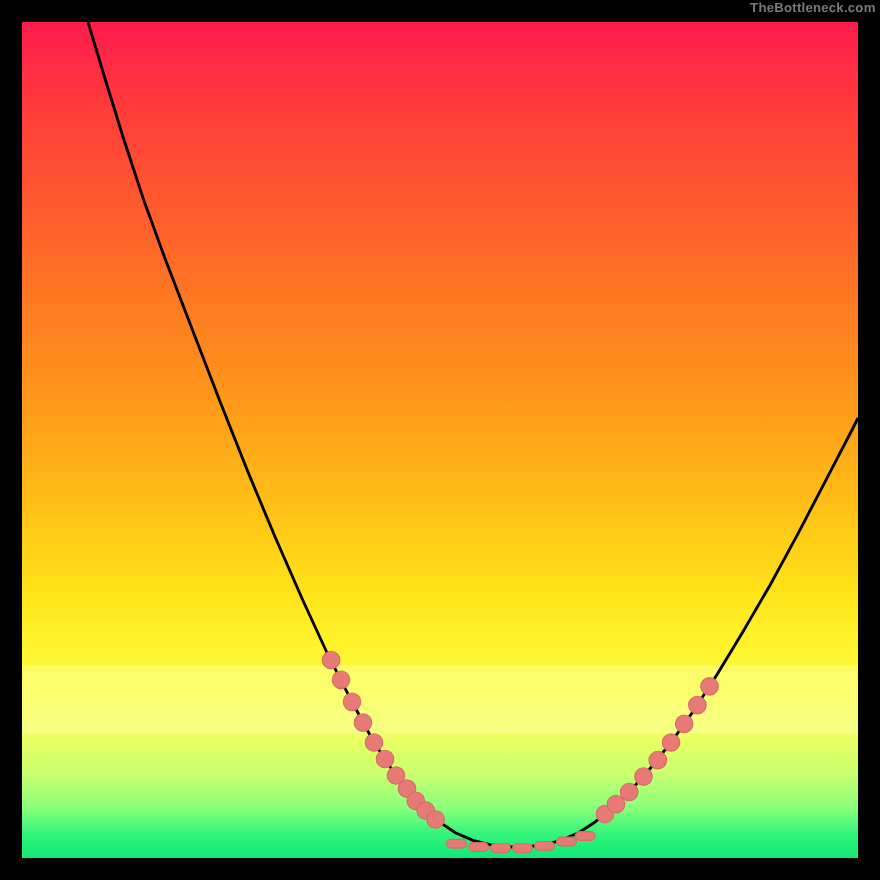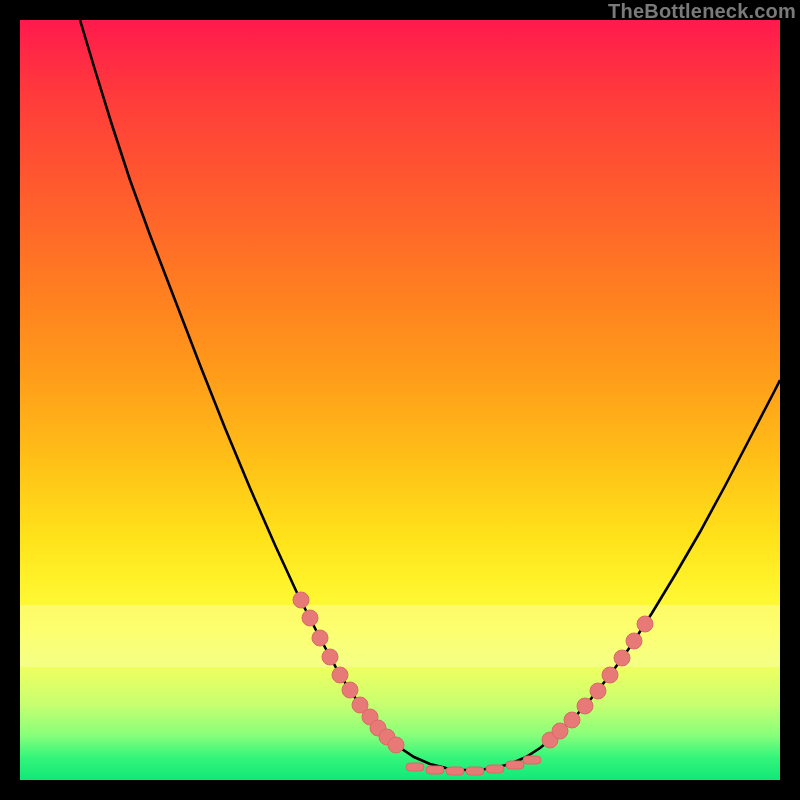--- a/index.html
+++ b/index.html
@@ -69,21 +69,21 @@
   .salmon-pill {
     fill: #e77a76;
     stroke: #d86a66;
     stroke-width: 1;
   }
   .watermark {
     position: absolute;
     top: 0px;
     right: 4px;
     color: #7a7a7a;
-    font-size: 20px;
+    font-size: 12px;
     font-weight: 600;
     letter-spacing: 0.2px;
     user-select: none;
   }
 </style>
 </head>
 <body>
 
 <div class="frame">
   <div class="plot"></div>

